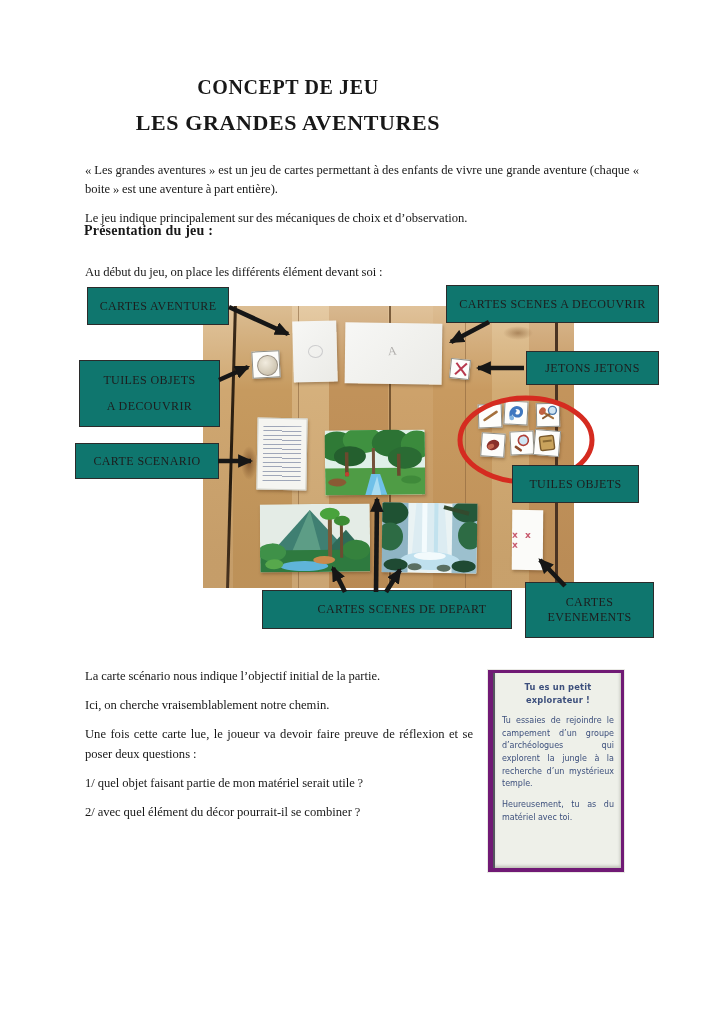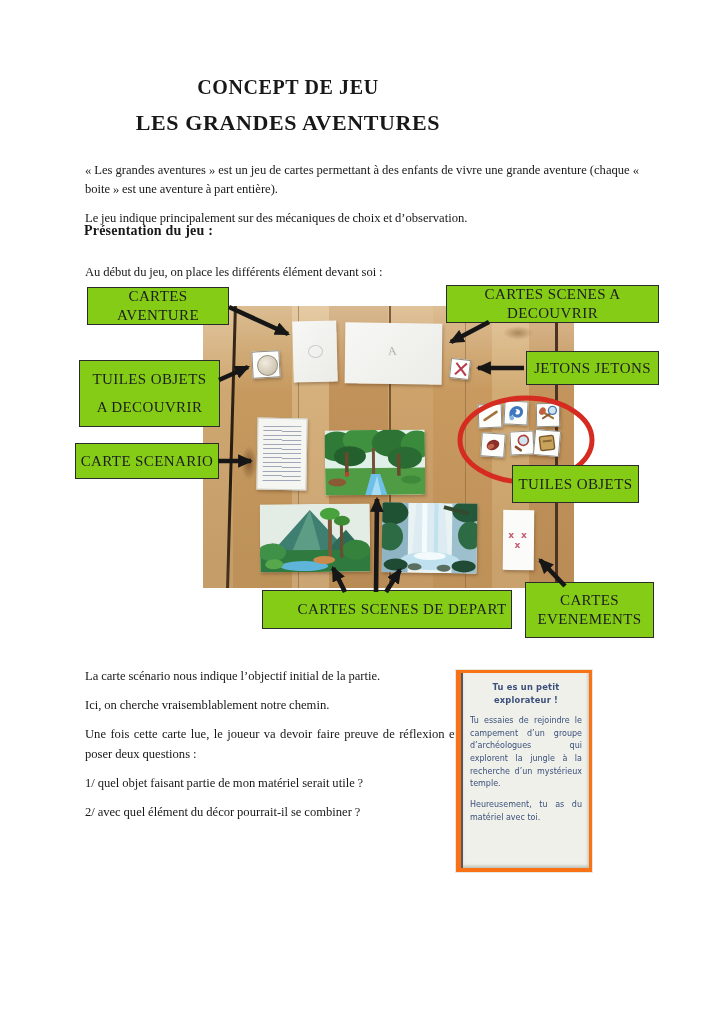--- a/index.html
+++ b/index.html
@@ -13,23 +13,23 @@
   .h1{top:76px;font-size:20px;}
   .h2{top:110px;font-size:22px;}
   .para{position:absolute;left:85px;width:554px;font-size:12.6px;line-height:19.5px;
         text-align:justify;word-spacing:-.4px;}
   .p-intro{top:148px;}
   .p-mech{top:196px;}
   .h-section{position:absolute;left:84px;top:223px;font-size:14px;font-weight:bold;letter-spacing:.2px;}
   .p-setup{top:250px;text-align:left;}
   
   .callout{
-    position:absolute;background:#84cc16;border:1.5px solid #2b2b2b;z-index:3;
+    position:absolute;background:#0f766e;border:1.5px solid #2b2b2b;z-index:3;
     display:flex;flex-direction:column;align-items:center;justify-content:center;
-    font-size:15px;letter-spacing:.4px;text-align:center;line-height:1.25;color:#1d1d1d;
+    font-size:12px;letter-spacing:.4px;text-align:center;line-height:1.25;color:#1d1d1d;
   }
   
   .photo{
     position:absolute;left:203px;top:306px;width:371px;height:282px;z-index:1;overflow:hidden;
     background:linear-gradient(90deg,
       #cfa771 0%,#cfa771 8%,#c69a5f 8%,#c69a5f 24%,#d5b07c 24%,#d5b07c 34%,
       #c1925a 34%,#c1925a 50%,#cda26b 50%,#cda26b 62%,#c89a60 62%,#c89a60 78%,
       #d2ab74 78%,#d2ab74 88%,#c3945c 88%,#c3945c 100%);
   }
   .photo::after{content:"";position:absolute;inset:0;
@@ -55,22 +55,22 @@
     background:radial-gradient(circle at 40% 35%,#f2ecdf,#cfc6b2 70%,#a89e8a);border:1px solid #9a9184;}
   
   .overlay{position:absolute;left:0;top:0;width:724px;height:1024px;pointer-events:none;}
   .oval-layer{z-index:2;} .arrow-layer{z-index:4;}
   
   .lower{position:absolute;left:85px;top:666px;width:388px;font-size:12.6px;line-height:20px;}
   .lower p{margin:0 0 9px 0;text-align:justify;word-spacing:-.3px;}
   .lower p.no-just{text-align:left;}
   
   .scenario-photo{
-    position:absolute;left:456px;top:670px;width:136px;height:202px;z-index:1;
-    background:#f97316;box-shadow:0 0 0 1px #e9e9e4;
+    position:absolute;left:488px;top:670px;width:136px;height:202px;z-index:1;
+    background:#701a75;box-shadow:0 0 0 1px #e9e9e4;
   }
   .scenario-card{
     position:absolute;left:5px;top:3px;right:3px;bottom:4px;background:#eef0e9;
     border-left:2.5px solid #55565f;box-shadow:inset -1px -2px 3px rgba(120,120,110,.4);
     font-family:"DejaVu Sans",sans-serif;color:#3c4f7c;
     padding:8px 7px 0 7px;box-sizing:border-box;
   }
   .scenario-card .t{font-size:8.3px;font-weight:bold;text-align:center;margin:0 0 8px 0;letter-spacing:.2px;}
   .scenario-card p{font-size:8px;line-height:1.58;text-align:justify;margin:0 0 8px 0;font-weight:500;}
   svg{display:block;}
@@ -171,21 +171,21 @@
         <ellipse cx="86" cy="8" rx="16" ry="11" fill="#24583a"></ellipse>
           <ellipse cx="88" cy="32" rx="12" ry="14" fill="#2d6b44"></ellipse>
         <rect x="62" y="2" width="26" height="4" fill="#334a2e" transform="rotate(14 62 2)"></rect>
         <ellipse cx="14" cy="62" rx="12" ry="6" fill="#1f4a33"></ellipse>
           <ellipse cx="82" cy="63" rx="12" ry="6" fill="#1f4a33"></ellipse>
         <ellipse cx="33" cy="64" rx="7" ry="3.5" fill="#5a6f62"></ellipse>
           <ellipse cx="62" cy="65" rx="7" ry="3.5" fill="#5a6f62"></ellipse>
       </svg>
     </div>
 
-    <div class="photo-item event-card" style="left:300px;top:204px;width:31px;height:60px;transform:rotate(.5deg);text-align:center;">
+    <div class="photo-item event-card" style="left:309px;top:204px;width:31px;height:60px;transform:rotate(.5deg);">
       <span class="event-marks">x x x</span>
     </div>
 
     <div class="photo-item tile" style="left:275px;top:98px;width:24px;height:24px;transform:rotate(-2deg);">
       <svg width="22" height="22" viewBox="0 0 22 22">
           <rect x="3" y="10" width="17" height="2.6" rx="1.3" fill="#a4703c" transform="rotate(-32 11 11)"></rect>
         </svg>
     </div>
     <div class="photo-item tile" style="left:301px;top:95px;width:24px;height:24px;transform:rotate(3deg);">
       <svg width="22" height="22" viewBox="0 0 22 22">

